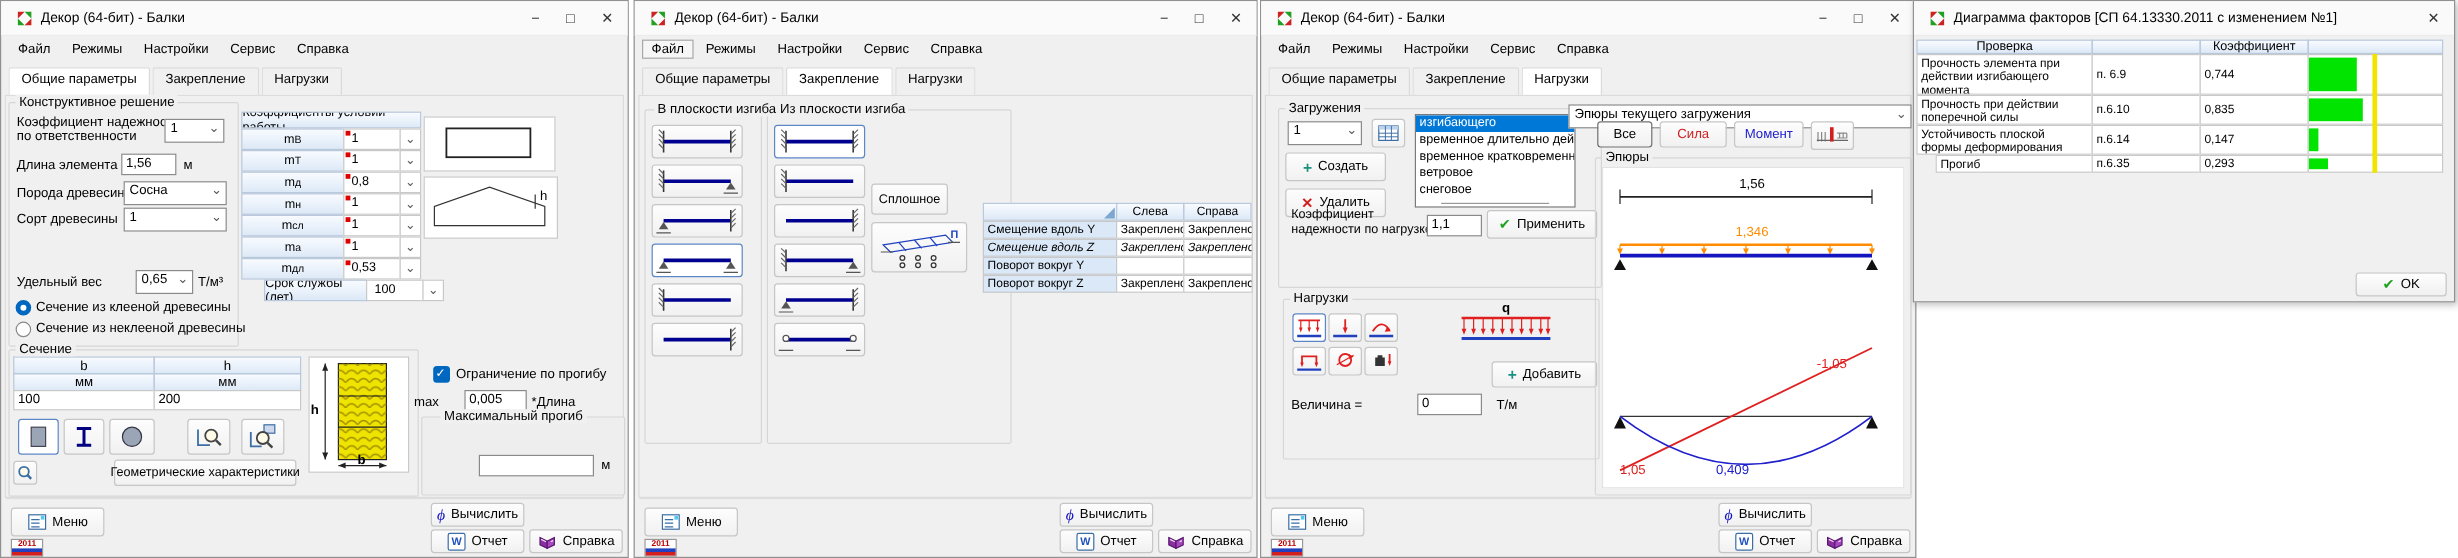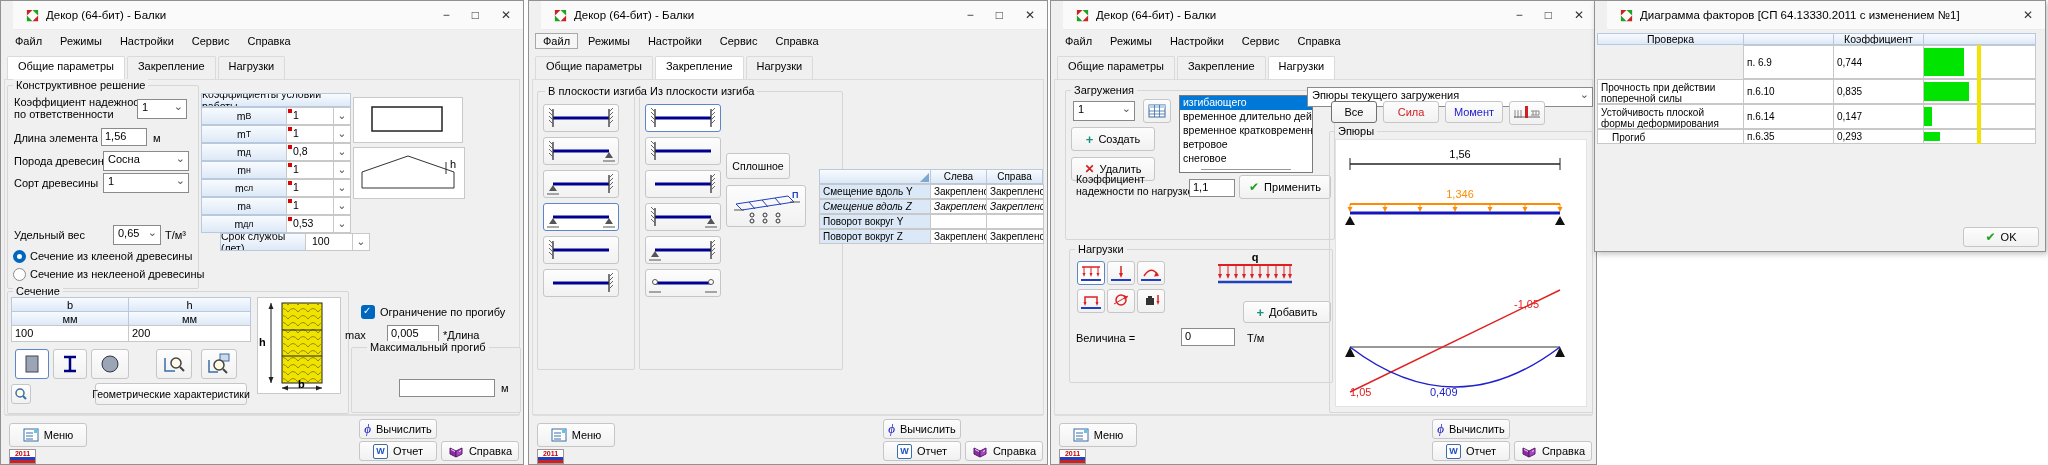--- a/index.html
+++ b/index.html
@@ -1,21 +1,21 @@
 <!DOCTYPE html>
 <html><head>
 <meta charset="utf-8">
 <style>
   html,body{margin:0;padding:0;}
   body{width:2048px;height:465px;position:relative;overflow:hidden;background:#ffffff;
        font-family:"Liberation Sans",sans-serif;font-size:11px;color:#000;}
   .win{position:absolute;top:0;height:465px;background:#f0f0f0;border:1px solid #919191;
        box-sizing:border-box;}
   .titlebar{height:28px;background:#fafafa;display:flex;align-items:center;gap:6px;
-       padding:0 12px;border-bottom:1px solid #ececec;margin-left:12px;}
+       padding:0 12px;border-bottom:1px solid #ececec;}
   .titlebar .ttl{font-size:11.5px;white-space:nowrap;overflow:hidden;}
   .caption{margin-left:auto;display:flex;gap:22px;font-size:12px;color:#333;}
   .caption span{cursor:default;}
   .menubar{height:24px;display:flex;align-items:center;padding:0 6px;gap:2px;}
   .menuitem{padding:2px 8px;white-space:nowrap;}
   .menuitem.focused{border:1px solid #a8a8a8;padding:1px 7px;background:#f6f6f6;}
   .tabbar{display:flex;height:25px;padding:2px 6px 0 6px;box-sizing:border-box;}
   .tab{padding:3px 10px 2px 10px;border:1px solid #dadada;border-bottom:none;background:#f0f0f0;
        border-radius:2px 2px 0 0;margin-right:2px;white-space:nowrap;}
   .tab.active{background:#fff;position:relative;z-index:2;}
@@ -797,20 +797,21 @@
       </span>
   </div>
   <div id="factor-table" class="abs" style="left: 2px; top: 32px; width: 438px;">
       <div style="position: relative; height: 12px; font-size: 10.5px;">
         <div class="hdrcell" style="position: absolute; left: 0px; top: 0px; width: 147px; height: 12px;">Проверка</div>
         <div class="hdrcell" style="position: absolute; left: 146px; top: 0px; width: 91px; height: 12px;"></div>
         <div class="hdrcell" style="position: absolute; left: 236px; top: 0px; width: 91px; height: 12px;">Коэффициент</div>
         <div class="hdrcell" style="position: absolute; left: 326px; top: 0px; width: 113px; height: 12px;"></div>
       </div>
       <div style="position: relative; height: 34px; font-size: 10px;">
+        <div class="cell" style="left: 0px; top: 0px; width: 147px; height: 34px; white-space: normal; line-height: 11px; padding: 2px 3px;">Прочность элемента при действии изгибающего момента</div>
         <div class="cell" style="left: 146px; top: 0px; width: 91px; height: 34px; display: flex; align-items: center;">п. 6.9</div>
         <div class="cell" style="left: 236px; top: 0px; width: 91px; height: 34px; display: flex; align-items: center;">0,744</div>
         <div class="cell" style="left: 326px; top: 0px; width: 113px; height: 34px; padding: 0px;">
           <div style="position: absolute; left: 0px; top: 2px; bottom: 2px; width: 40px; background: rgb(0, 228, 0);"></div>
         </div>
       </div>
       <div style="position: relative; height: 25px; font-size: 10px;">
         <div class="cell" style="left: 0px; top: 0px; width: 147px; height: 25px; white-space: normal; line-height: 11px; padding: 2px 3px;">Прочность при действии поперечной силы</div>
         <div class="cell" style="left: 146px; top: 0px; width: 91px; height: 25px; display: flex; align-items: center;">п.6.10</div>
         <div class="cell" style="left: 236px; top: 0px; width: 91px; height: 25px; display: flex; align-items: center;">0,835</div>
@@ -820,21 +821,21 @@
       </div>
       <div style="position: relative; height: 25px; font-size: 10px;">
         <div class="cell" style="left: 0px; top: 0px; width: 147px; height: 25px; white-space: normal; line-height: 11px; padding: 2px 3px;">Устойчивость плоской формы деформирования</div>
         <div class="cell" style="left: 146px; top: 0px; width: 91px; height: 25px; display: flex; align-items: center;">п.6.14</div>
         <div class="cell" style="left: 236px; top: 0px; width: 91px; height: 25px; display: flex; align-items: center;">0,147</div>
         <div class="cell" style="left: 326px; top: 0px; width: 113px; height: 25px; padding: 0px;">
           <div style="position: absolute; left: 0px; top: 2px; bottom: 2px; width: 8px; background: rgb(0, 228, 0);"></div>
         </div>
       </div>
       <div style="position: relative; height: 15px; font-size: 10px;">
-        <div class="cell" style="left: 0px; top: 0px; width: 161px; height: 15px; white-space: normal; line-height: 11px; padding: 2px 14px;">Прогиб</div>
+        <div class="cell" style="left: 16px; top: 0px; width: 161px; height: 15px; white-space: normal; line-height: 11px; padding: 2px 3px;">Прогиб</div>
         <div class="cell" style="left: 146px; top: 0px; width: 91px; height: 15px; display: flex; align-items: center;">п.6.35</div>
         <div class="cell" style="left: 236px; top: 0px; width: 91px; height: 15px; display: flex; align-items: center;">0,293</div>
         <div class="cell" style="left: 326px; top: 0px; width: 113px; height: 15px; padding: 0px;">
           <div style="position: absolute; left: 0px; top: 2px; bottom: 2px; width: 16px; background: rgb(0, 228, 0);"></div>
         </div>
       </div>
     </div>
   <div class="abs" style="left:382px;top:44px;width:4px;height:99px;background:#f2e400"></div>
   <div class="btn" style="right:6px;top:226px;width:76px;height:20px">
       <span class="check"></span>

